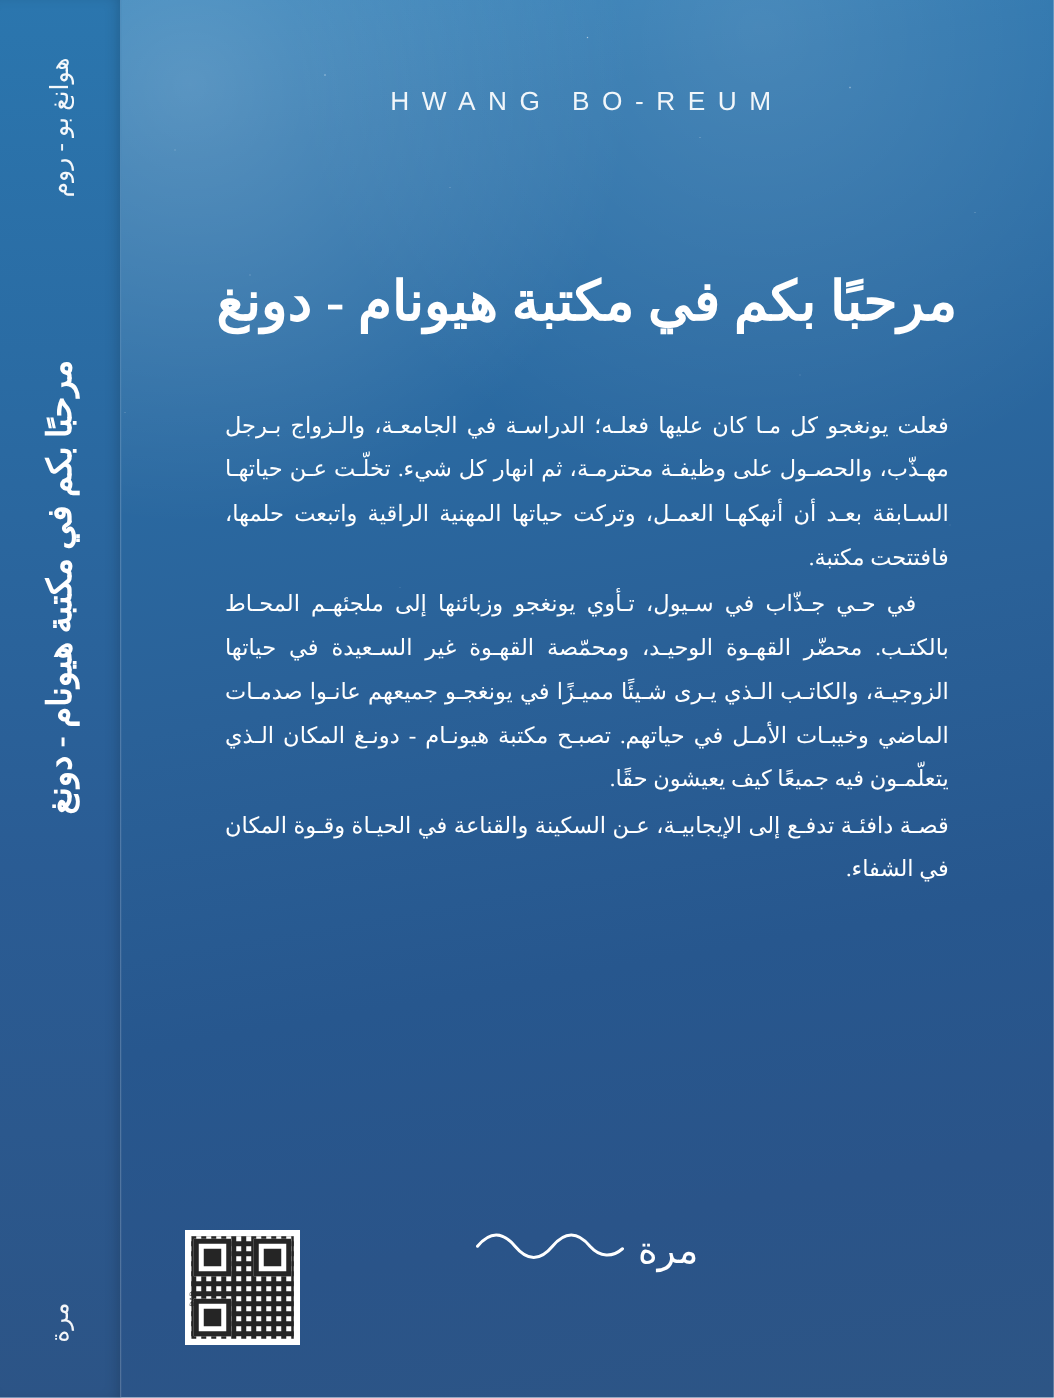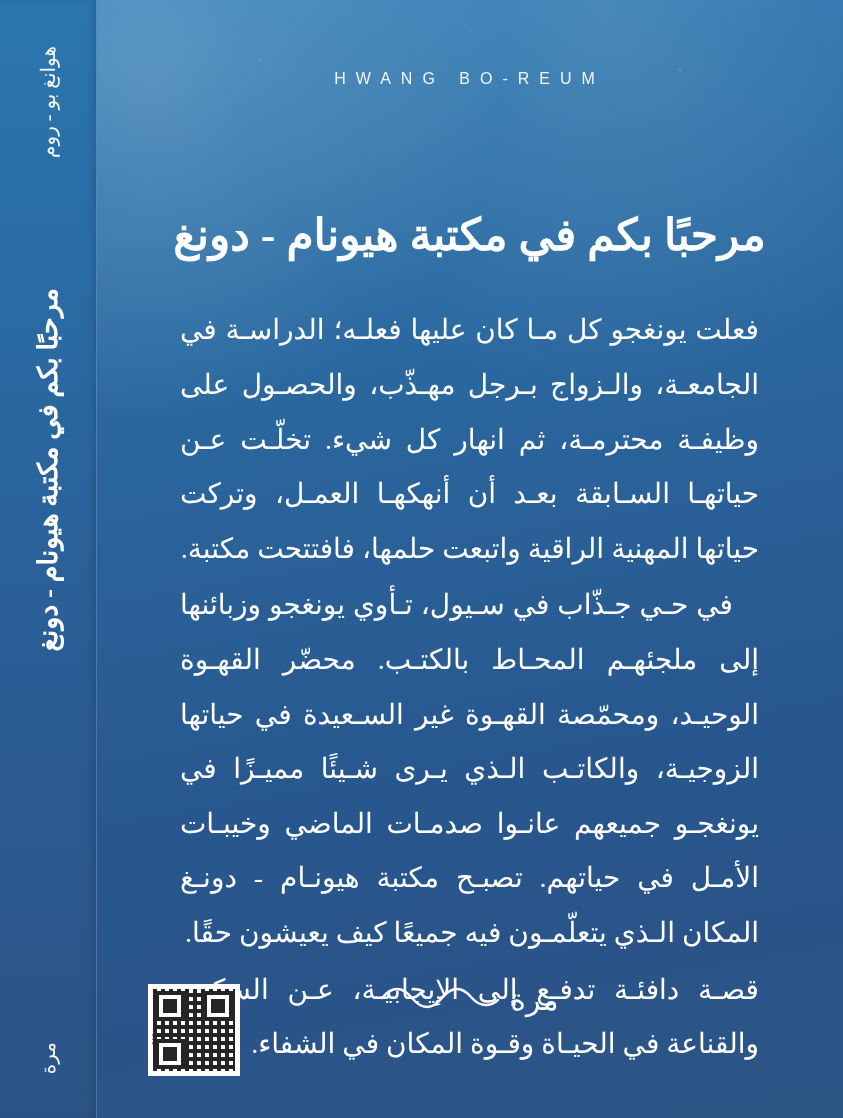--- a/index.html
+++ b/index.html
@@ -105,41 +105,41 @@
     width: 747px;
     height: 1118px;
     box-sizing: border-box;
     padding: 56px 58px 40px 58px;
     color: #ffffff;
   }
 
   .author-line {
     text-align: center;
     font-family: "Liberation Sans", sans-serif;
-    font-size: 16px;
+    font-size: 21px;
     letter-spacing: 10px;
     color: rgba(255,255,255,0.93);
     margin-top: 14px;
     direction: ltr;
   }
 
   .book-title {
     margin-top: 118px;
     text-align: center;
     font-size: 44px;
     font-weight: 700;
     line-height: 1.35;
     color: #ffffff;
     letter-spacing: 0px;
   }
 
   .blurb {
-    margin-top: 38px;
+    margin-top: 52px;
     padding: 0 26px 0 26px;
-    font-size: 28px;
+    font-size: 18px;
     line-height: 1.95;
     text-align: justify;
     text-align-last: right;
     color: #ffffff;
   }
   .blurb p {
     margin: 0 0 2px 0;
     text-indent: 0;
   }
   .blurb p.indent {

